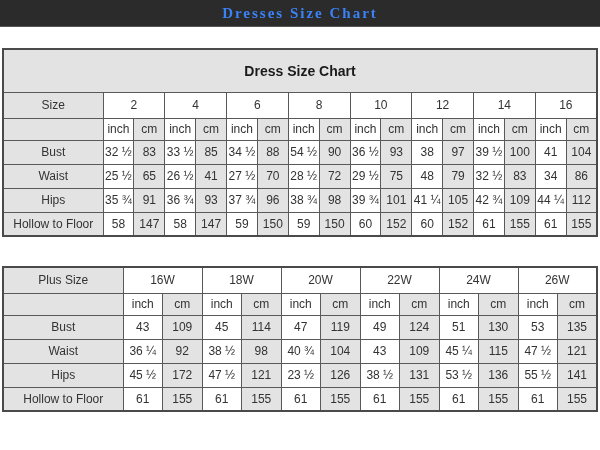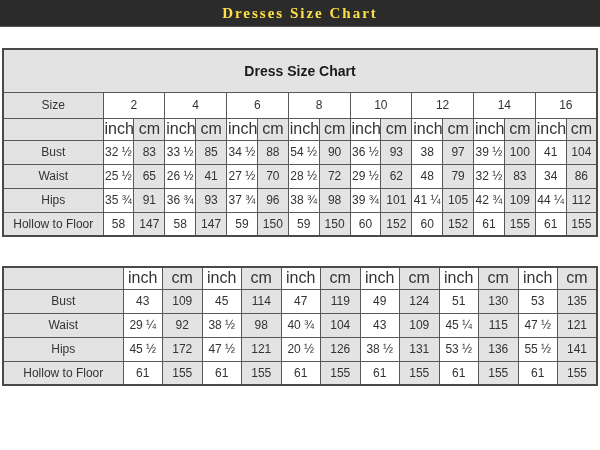--- a/index.html
+++ b/index.html
@@ -9,21 +9,21 @@
     font-family: "Liberation Sans", sans-serif;
     overflow: hidden;
   }
   .top-bar {
     width: 600px; height: 27px;
     background: #2b2b2b;
     display: flex; align-items: center; justify-content: center;
     border-bottom: 1px solid #555;
   }
   .top-bar .bar-title {
-    color: #fde047;
+    color: #3b82f6;
     font-family: "Liberation Serif", serif;
     font-weight: bold;
     font-size: 15px;
     letter-spacing: 2px;
   }
   table.chart {
     border-collapse: collapse;
     table-layout: fixed;
     width: 596px;
     margin: 0 2px;
@@ -44,21 +44,21 @@
     white-space: nowrap;
   }
   table.chart td.title-cell {
     height: 43px;
     background: #e3e3e3;
     font-weight: bold;
     font-size: 14px;
     color: #1a1a1a;
   }
   table.chart tr.size-row td { height: 26px; margin-left: 32px; }
-  table.chart tr.unit-row td { height: 22px; font-size: 16px; }
+  table.chart tr.unit-row td { height: 22px; font-size: 12px; }
   td.gray { background: #e3e3e3; }
   td.white { background: #ffffff; }
   #standard-chart col.label-col { width: 100px; }
   #plus-chart col.label-col { width: 120px; }
 </style>
 </head>
 <body>
 
 <div class="page">
 
@@ -143,21 +143,21 @@
           <td class="gray">Waist</td>
           <td class="white">25 ½</td>
           <td class="gray">65</td>
           <td class="white">26 ½</td>
           <td class="gray">41</td>
           <td class="white">27 ½</td>
           <td class="gray">70</td>
           <td class="white">28 ½</td>
           <td class="gray">72</td>
           <td class="white">29 ½</td>
-          <td class="gray">62</td>
+          <td class="gray">75</td>
           <td class="white">48</td>
           <td class="gray">79</td>
           <td class="white">32 ½</td>
           <td class="gray">83</td>
           <td class="white">34</td>
           <td class="gray">86</td>
         </tr>
         <tr class="data-row">
           <td class="gray">Hips</td>
           <td class="white">35 ¾</td>
@@ -209,20 +209,29 @@
         <col>
         <col>
         <col>
         <col>
         <col>
         <col>
         <col>
         <col>
       </colgroup>
     <tbody>
+        <tr class="size-row">
+          <td class="gray">Plus Size</td>
+          <td class="white" colspan="2">16W</td>
+          <td class="white" colspan="2">18W</td>
+          <td class="white" colspan="2">20W</td>
+          <td class="white" colspan="2">22W</td>
+          <td class="white" colspan="2">24W</td>
+          <td class="white" colspan="2">26W</td>
+        </tr>
         <tr class="unit-row">
           <td class="gray"></td>
           <td class="white">inch</td>
           <td class="gray">cm</td>
           <td class="white">inch</td>
           <td class="gray">cm</td>
           <td class="white">inch</td>
           <td class="gray">cm</td>
           <td class="white">inch</td>
           <td class="gray">cm</td>
@@ -241,40 +250,40 @@
           <td class="gray">119</td>
           <td class="white">49</td>
           <td class="gray">124</td>
           <td class="white">51</td>
           <td class="gray">130</td>
           <td class="white">53</td>
           <td class="gray">135</td>
         </tr>
         <tr class="data-row">
           <td class="gray">Waist</td>
-          <td class="white">29 ¼</td>
+          <td class="white">36 ¼</td>
           <td class="gray">92</td>
           <td class="white">38 ½</td>
           <td class="gray">98</td>
           <td class="white">40 ¾</td>
           <td class="gray">104</td>
           <td class="white">43</td>
           <td class="gray">109</td>
           <td class="white">45 ¼</td>
           <td class="gray">115</td>
           <td class="white">47 ½</td>
           <td class="gray">121</td>
         </tr>
         <tr class="data-row">
           <td class="gray">Hips</td>
           <td class="white">45 ½</td>
           <td class="gray">172</td>
           <td class="white">47 ½</td>
           <td class="gray">121</td>
-          <td class="white">20 ½</td>
+          <td class="white">23 ½</td>
           <td class="gray">126</td>
           <td class="white">38 ½</td>
           <td class="gray">131</td>
           <td class="white">53 ½</td>
           <td class="gray">136</td>
           <td class="white">55 ½</td>
           <td class="gray">141</td>
         </tr>
         <tr class="data-row">
           <td class="gray">Hollow to Floor</td>

